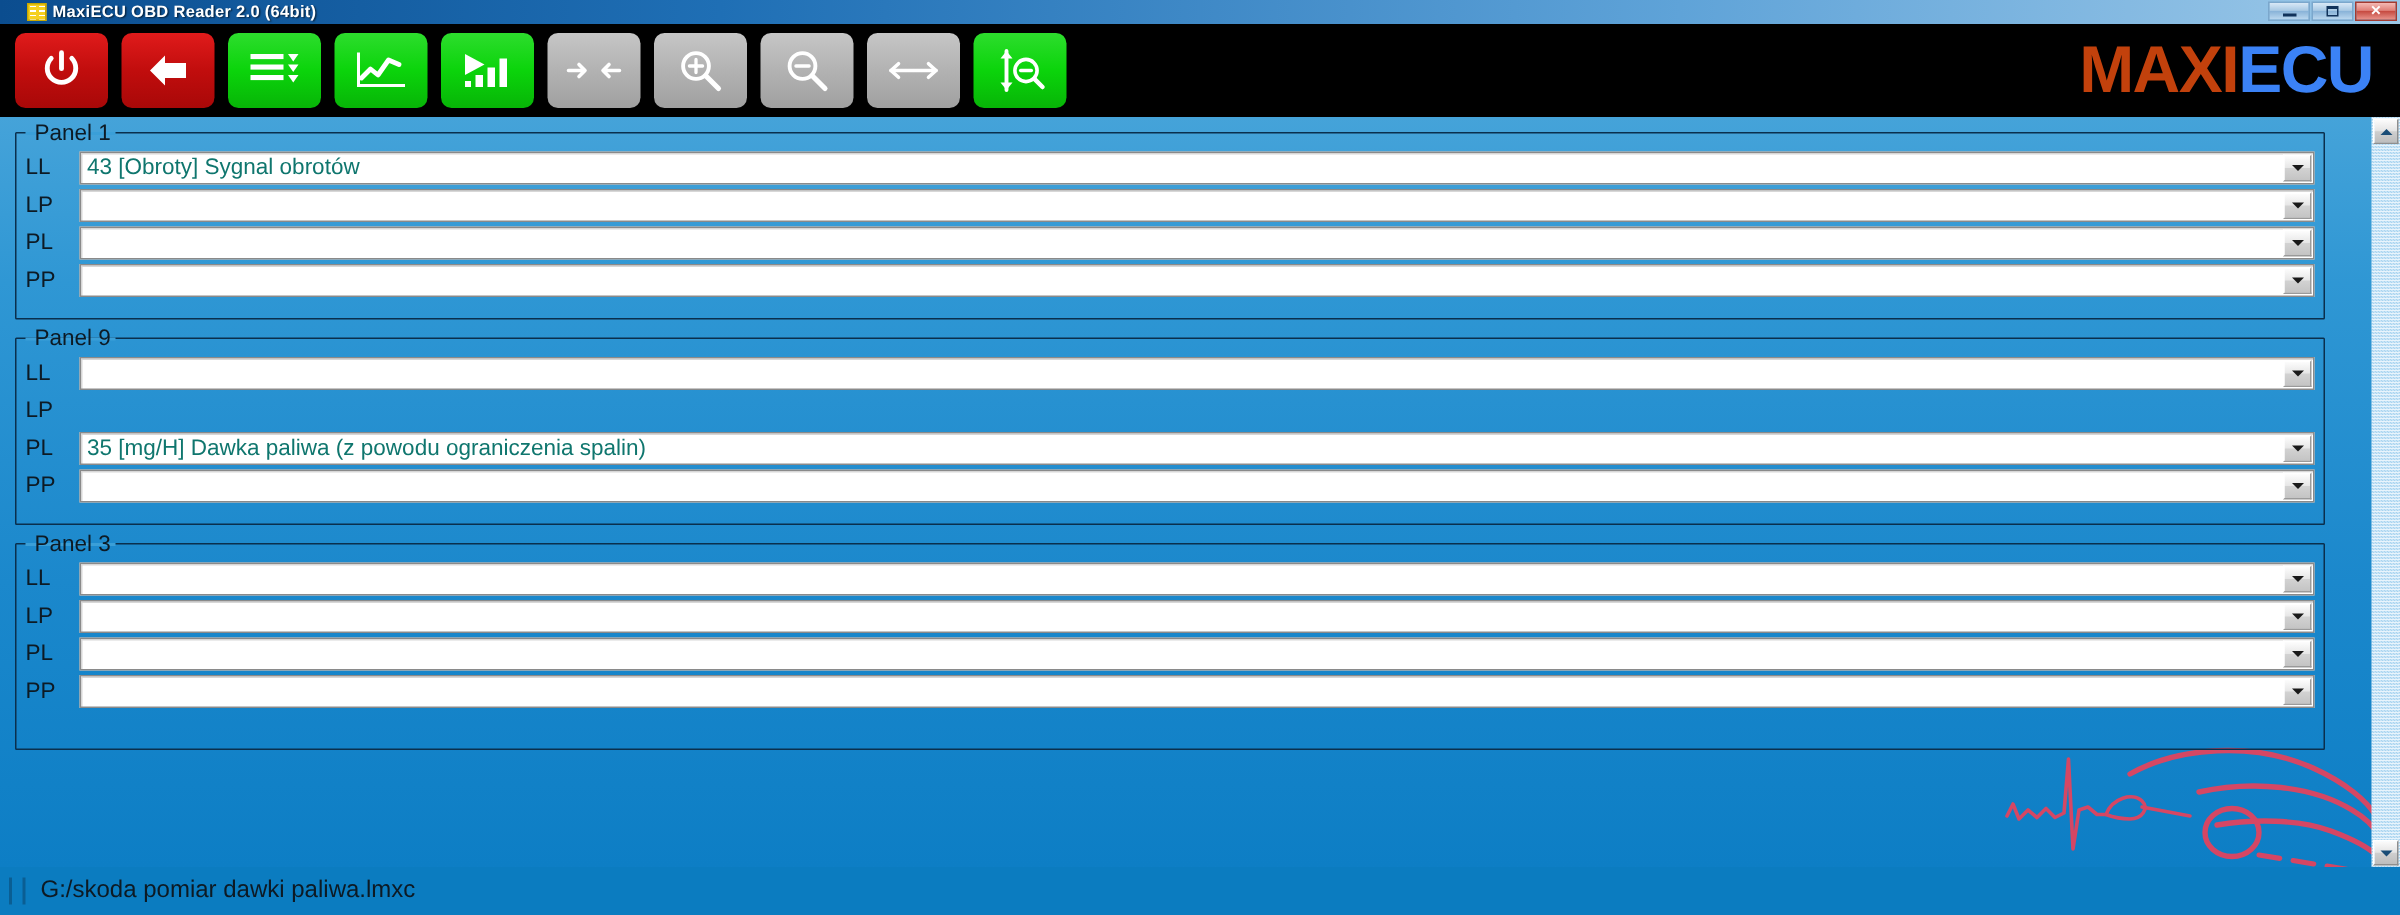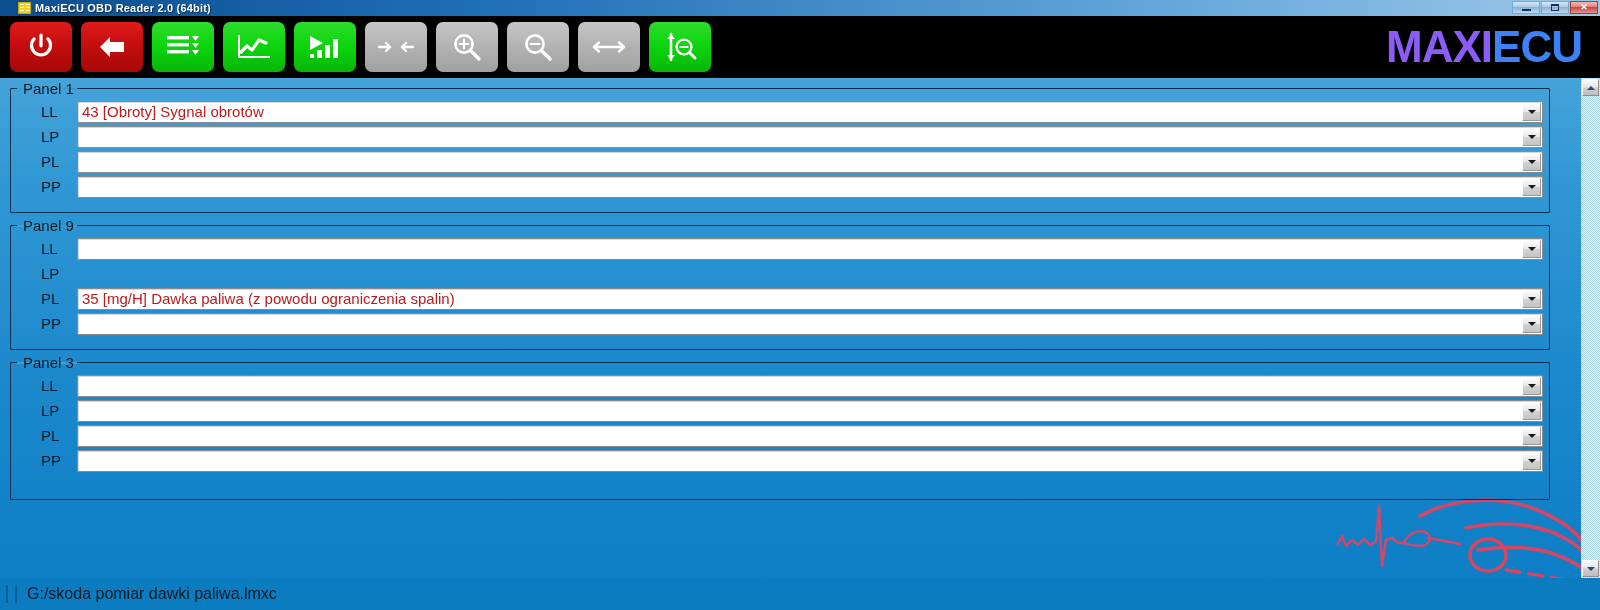--- a/index.html
+++ b/index.html
@@ -61,21 +61,21 @@
   .tbtn.red   { background: linear-gradient(to bottom, #e01b1b 0%, #c10d0d 50%, #a80808 100%); }
   .tbtn.green { background: linear-gradient(to bottom, #2ddd2d 0%, #0bd40b 50%, #07b507 100%); }
   .tbtn.gray  { background: linear-gradient(to bottom, #c6c6c6 0%, #b2b2b2 50%, #a0a0a0 100%); }
   .tbtn svg { display: block; }
 
   .logo {
     position: absolute; right: 18px; top: 50%; transform: translateY(-50%);
     font-size: 44px; font-weight: bold; letter-spacing: -1px; white-space: nowrap;
     font-family: "Liberation Sans", sans-serif;
   }
-  .logo .maxi { color: #8b5cf6; }
+  .logo .maxi { color: #c2410c; }
   .logo .ecu  { color: #3b82f6; }
 
   
   .client {
     position: absolute; left: 0; top: 78px; width: 1600px; height: 500px;
     background: linear-gradient(to bottom, #45a3d9 0%, #2f97d4 22%, #1b88cc 62%, #0d7ec5 100%);
     overflow: hidden;
   }
   .car-art { position: absolute; right: 8px; bottom: -6px; opacity: .95; pointer-events: none; }
 
@@ -91,30 +91,30 @@
     background: transparent;
   }
   .gb-title-mask {
     position: absolute; left: 6px; top: -1px; height: 2px;
     background: linear-gradient(to bottom, #3a9fd8, #3a9fd8);
   }
   .rows { padding: 10px 6px 7px 6px; }
   .row { display: flex; align-items: center; height: 25px; }
   .row-label {
     width: 36px; flex: none; text-align: right; padding-right: 20px;
-    font-size: 15px; color: #0d1a24; font-weight: normal; margin-left: 24px;
+    font-size: 15px; color: #0d1a24; font-weight: normal;
   }
   .combo {
     flex: 1; height: 22px; display: flex; align-items: stretch;
     background: #fff; border: 1px solid #8a8a8a;
     box-shadow: inset 1px 1px 0 #d7d7d7;
   }
   .combo-text {
     flex: 1; display: flex; align-items: center; padding-left: 4px;
-    font-size: 15px; color: #b91c1c; white-space: nowrap; overflow: hidden;
+    font-size: 15px; color: #0f766e; white-space: nowrap; overflow: hidden;
   }
   .combo-arrow {
     width: 19px; flex: none; margin: 1px 1px 1px 0;
     background: linear-gradient(to bottom, #fdfdfd 0%, #e7e7e7 48%, #d2d2d2 52%, #c4c4c4 100%);
     border: 1px solid #9a9a9a; border-top-color: #fff; border-left-color: #fff;
     display: flex; align-items: center; justify-content: center;
   }
   .combo-arrow i {
     display: block; width: 0; height: 0;
     border-left: 4px solid transparent; border-right: 4px solid transparent;

